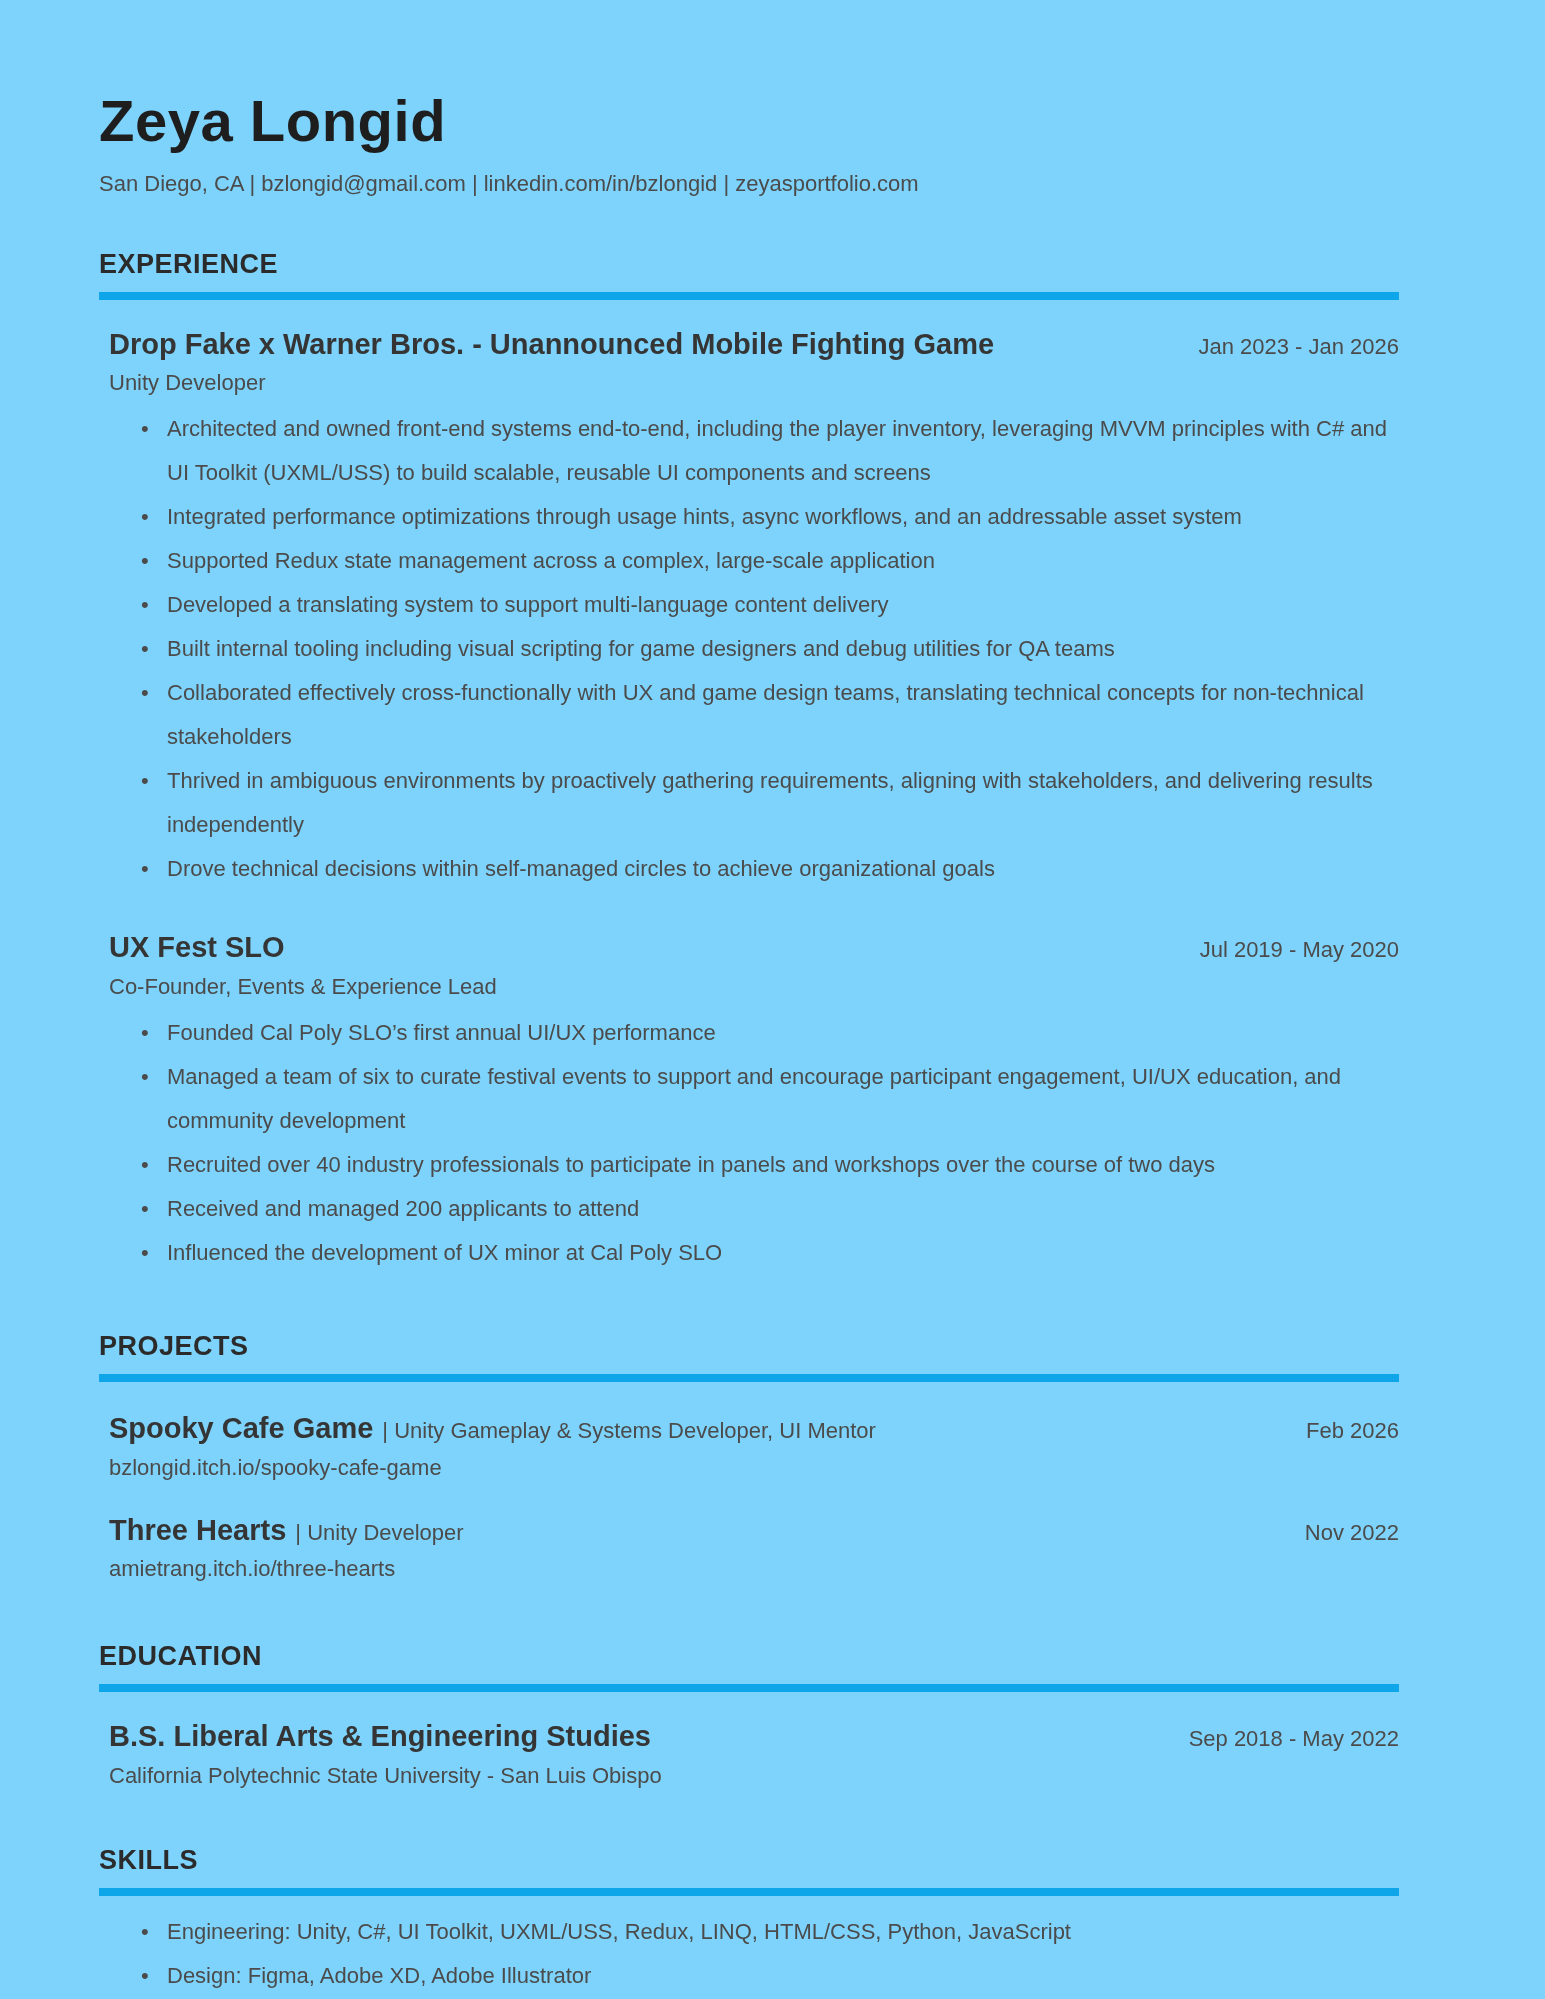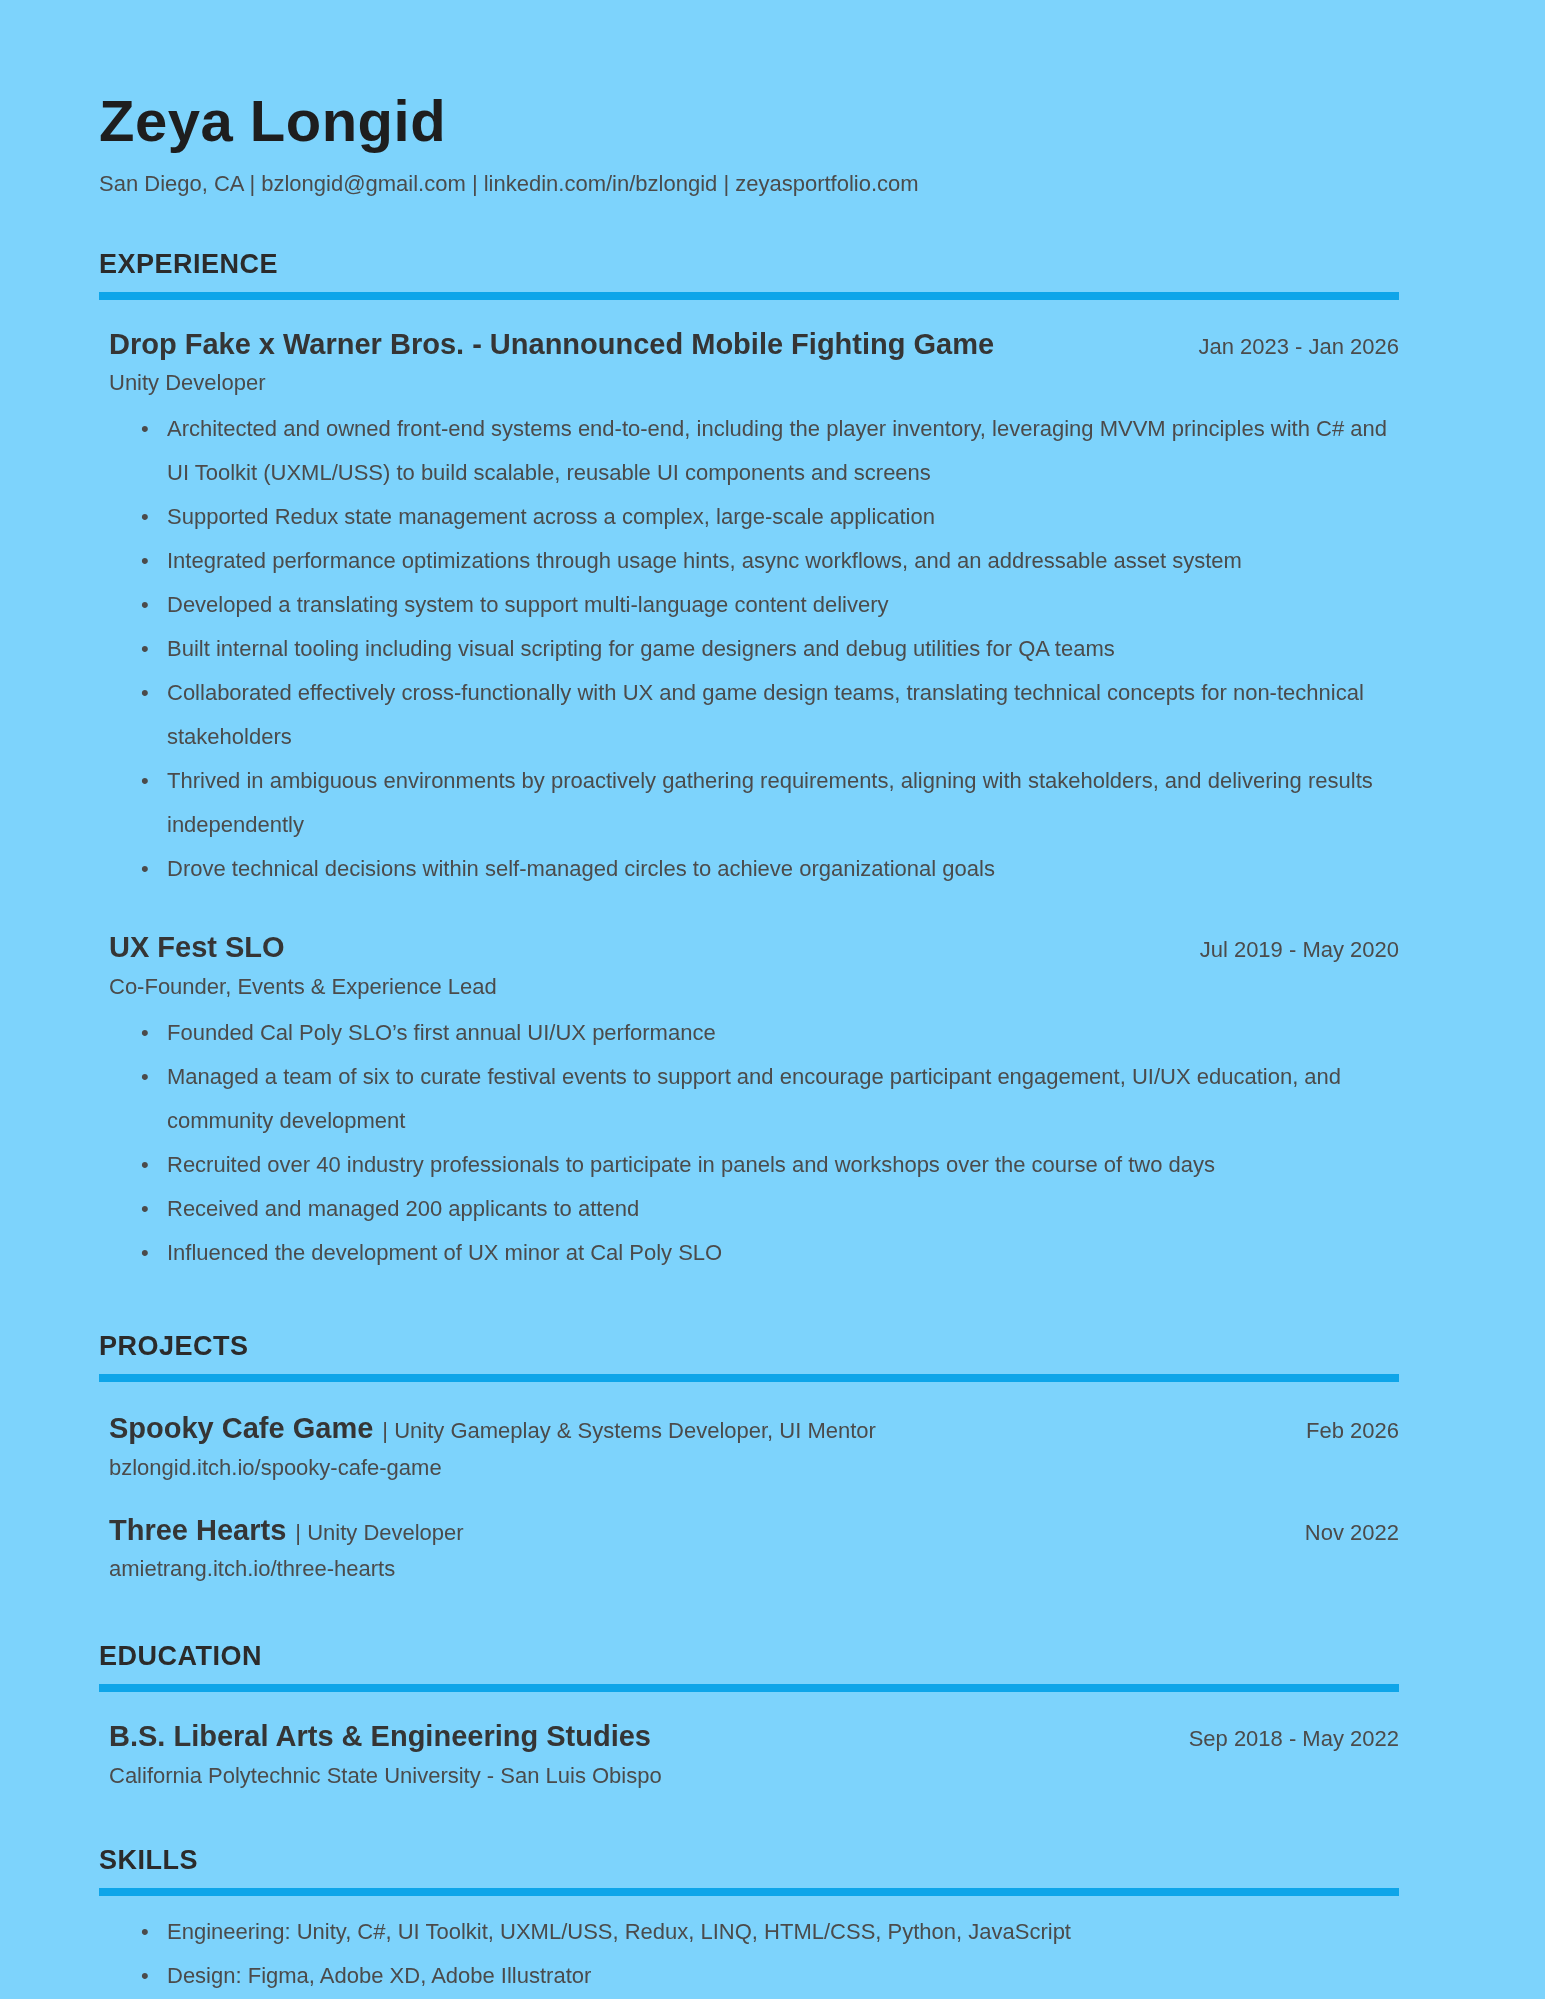--- a/index.html
+++ b/index.html
@@ -111,22 +111,22 @@
     <h2 class="sec-heading first">EXPERIENCE</h2>
 
     <div class="entry">
       <div class="row">
         <span class="etitle">Drop Fake x Warner Bros. - Unannounced Mobile Fighting Game</span>
         <span class="edate">Jan 2023 - Jan 2026</span>
       </div>
       <div class="erole">Unity Developer</div>
       <ul class="bullets">
         <li>Architected and owned front-end systems end-to-end, including the player inventory, leveraging MVVM principles with C# and UI Toolkit (UXML/USS) to build scalable, reusable UI components and screens</li>
+        <li>Integrated performance optimizations through usage hints, async workflows, and an addressable asset system</li>
         <li>Supported Redux state management across a complex, large-scale application</li>
-        <li>Integrated performance optimizations through usage hints, async workflows, and an addressable asset system</li>
         <li>Developed a translating system to support multi-language content delivery</li>
         <li>Built internal tooling including visual scripting for game designers and debug utilities for QA teams</li>
         <li>Collaborated effectively cross-functionally with UX and game design teams, translating technical concepts for non-technical stakeholders</li>
         <li>Thrived in ambiguous environments by proactively gathering requirements, aligning with stakeholders, and delivering results independently</li>
         <li>Drove technical decisions within self-managed circles to achieve organizational goals</li>
       </ul>
     </div>
 
     <div class="entry gap">
       <div class="row">

